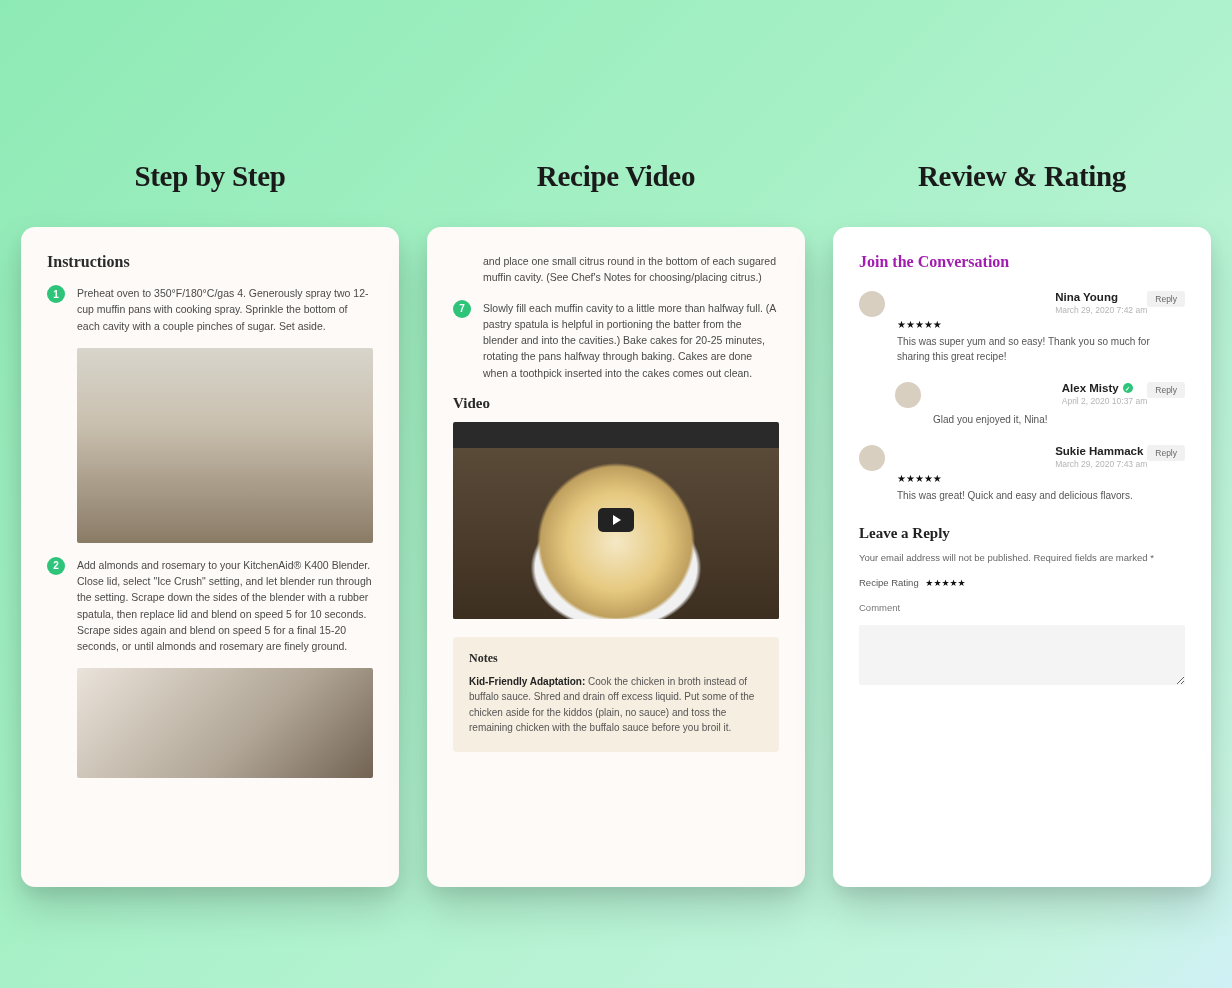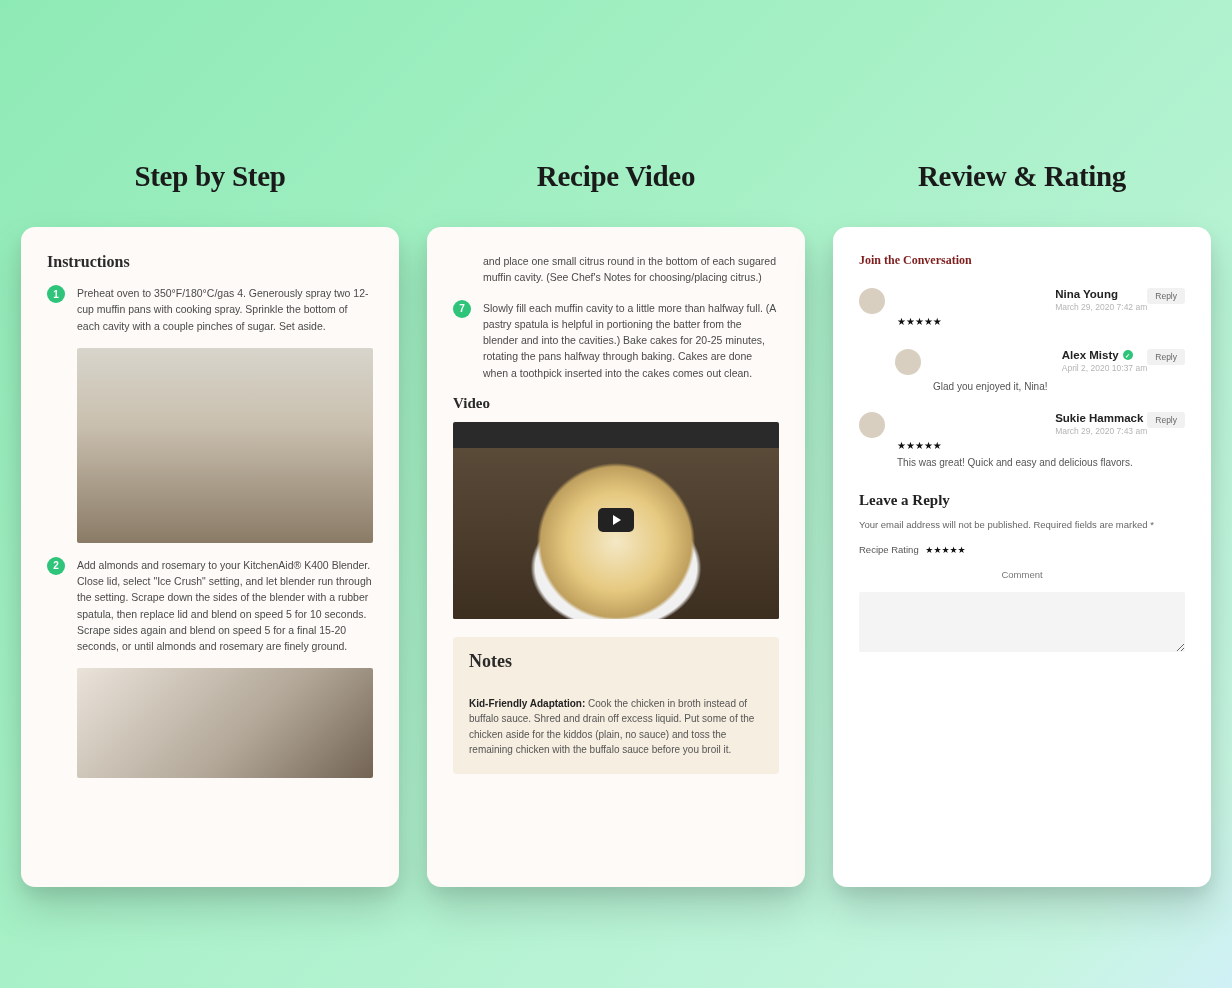--- a/index.html
+++ b/index.html
@@ -89,47 +89,47 @@
   }
   .play-btn {
     position:absolute; left:50%; top:50%; transform:translate(-50%,-50%);
     width:36px; height:24px; background:#222; border-radius:5px;
     display:flex; align-items:center; justify-content:center;
   }
   .play-btn::after { content:''; border-left:8px solid #fff; border-top:5px solid transparent; border-bottom:5px solid transparent; margin-left:2px;}
   .notes-box {
     margin-top:18px; background:#f6eee0; border-radius:4px; padding:14px 16px 16px;
   }
-  .notes-title { font-family: Georgia, serif; font-size:18px; font-weight:700; color:#2a2a2a; margin-bottom:24px; }
+  .notes-title { font-family: Georgia, serif; font-size:12px; font-weight:700; color:#2a2a2a; margin-bottom:8px; }
   .notes-body { font-size:10px; line-height:1.55; color:#555; }
   .notes-body b { color:#222; }
 
   
   .card3 { background:#fff; }
-  .conv-title { font-family: Georgia, serif; font-size:12px; font-weight:700; color:#7f1d1d; margin-bottom:20px; }
+  .conv-title { font-family: Georgia, serif; font-size:16px; font-weight:700; color:#a21caf; margin-bottom:20px; }
   .comment { display:flex; gap:12px; margin-bottom:18px; }
   .comment.nested { margin-left:36px; }
   .avatar { width:26px; height:26px; border-radius:50%; background:#d8cfc0; flex:0 0 26px; }
   .c-body { flex:1; }
   .c-head { display:flex; align-items:flex-start; justify-content:flex-end; }
   .c-name { font-size:11.5px; font-weight:700; color:#222; display:flex; align-items:center; gap:4px;}
   .c-name .badge { width:10px; height:10px; border-radius:50%; background:#2ec47a; display:inline-flex; align-items:center; justify-content:center;}
   .c-name .badge::after { content:'✓'; font-size:6px; color:#fff; }
   .c-date { font-size:8.5px; color:#b5b5b5; margin-top:2px; }
   .c-reply {
     font-size:8.5px; background:#f1f1f1; color:#666; border:none;
     padding:3px 8px; border-radius:3px; cursor:pointer;
   }
   .stars { color:#111; font-size:10px; letter-spacing:0px; margin:4px 0 4px; }
   .c-text { font-size:10px; color:#555; line-height:1.5; }
   .reply-title { font-family: Georgia, serif; font-size:15px; font-weight:700; color:#222; margin:22px 0 10px; }
   .reply-sub { font-size:9.5px; color:#666; margin-bottom:14px; }
   .rr-row { font-size:9.5px; color:#555; margin-bottom:14px; }
   .rr-row .stars { display:inline; margin-left:4px; font-size:9px; }
-  .comment-label { font-size:9.5px; color:#777; margin-bottom:12px; display:block;text-align:center; }
+  .comment-label { font-size:9.5px; color:#777; margin-bottom:12px; display:block; }
   .comment-box { width:100%; height:60px; background:#f4f4f4; border:none; border-radius:2px; }
 </style>
 </head>
 <body>
 
 <div class="wrapper">
 
   <div class="column">
     <div class="col-title">Step by Step</div>
     <div class="card card1">
@@ -186,20 +186,21 @@
           <div class="c-head">
             <div>
               <div class="c-name">
                   <span>Nina Young</span>
                 </div>
               <div class="c-date">March 29, 2020 7:42 am</div>
             </div>
             <button class="c-reply">Reply</button>
           </div>
           <div class="stars">★★★★★</div>
+          <div class="c-text">This was super yum and so easy! Thank you so much for sharing this great recipe!</div>
         </div>
       </div>
 
       
       <div class="comment nested">
         <div class="avatar"></div>
         <div class="c-body">
           <div class="c-head">
             <div>
               <div class="c-name">

